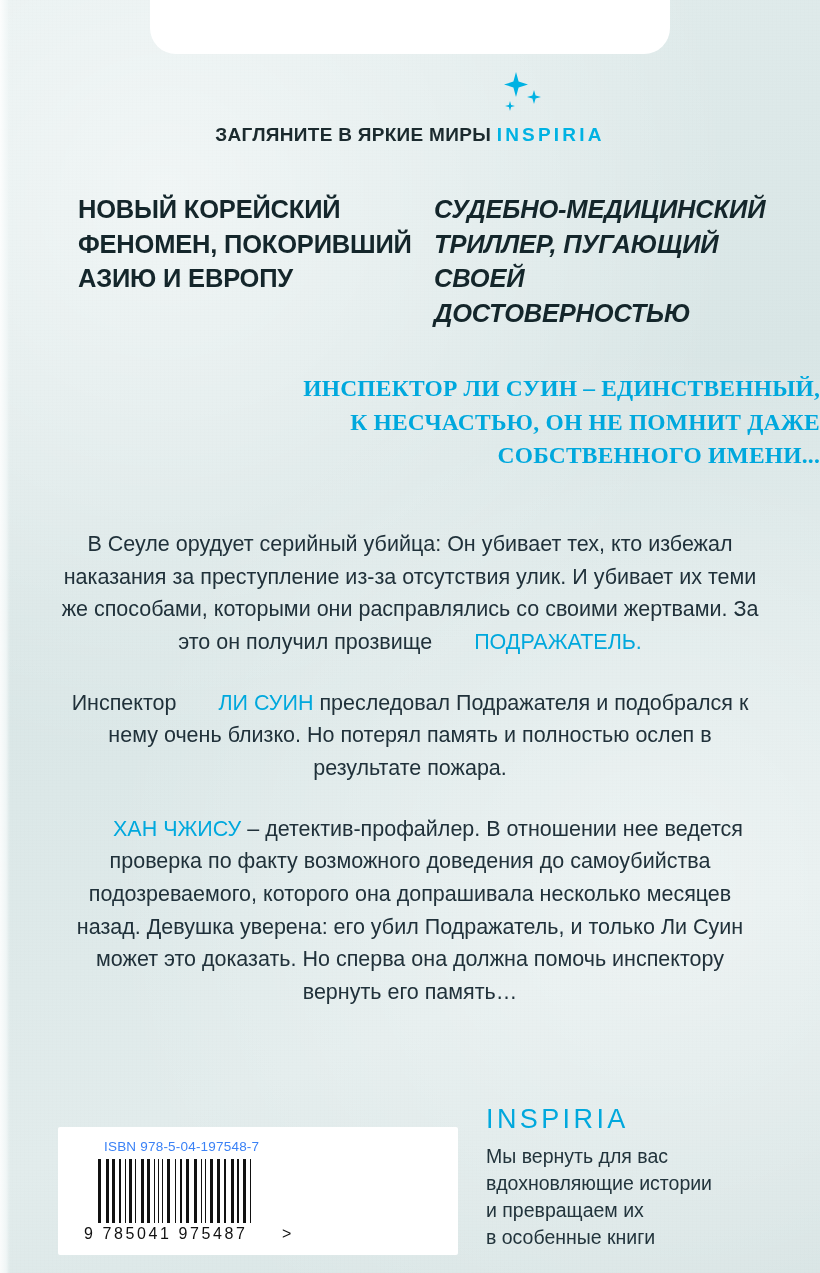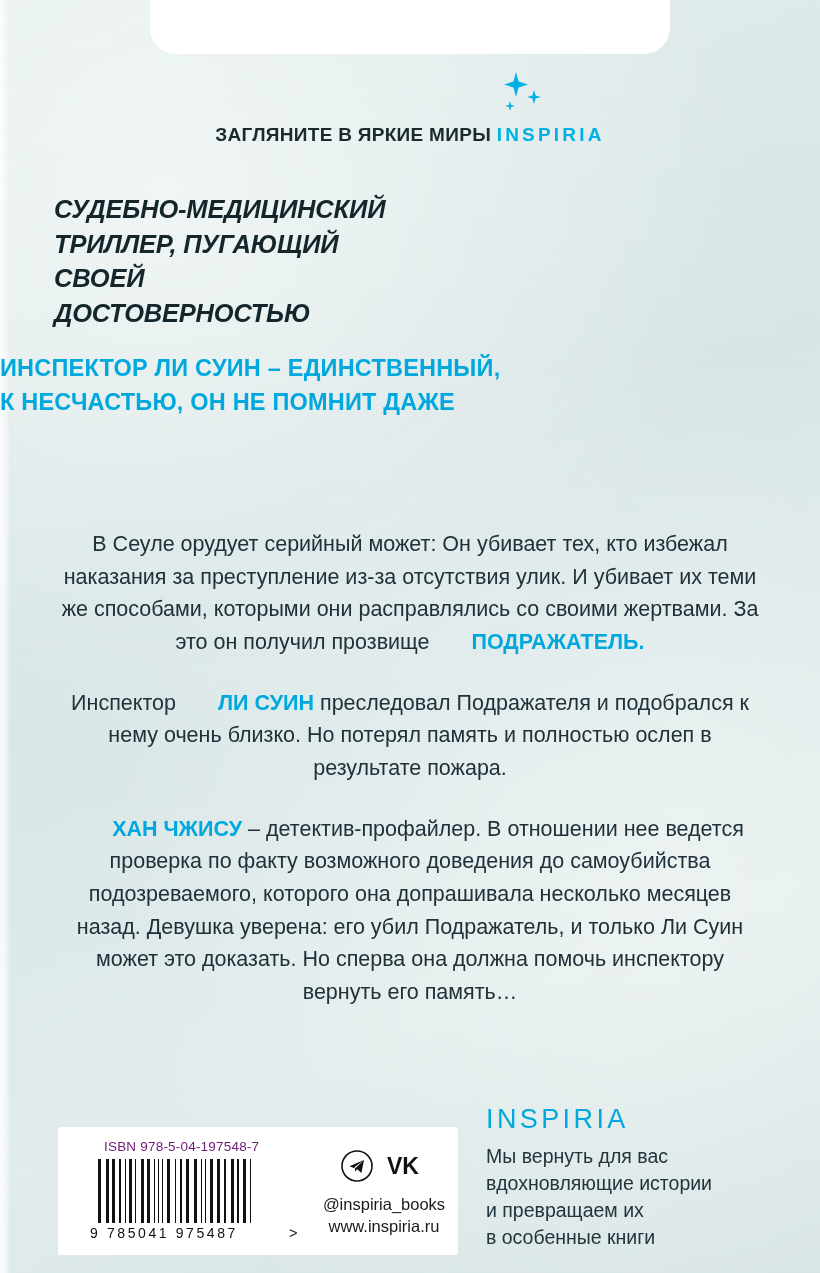--- a/index.html
+++ b/index.html
@@ -95,62 +95,63 @@
     line-height: 1.36;
     color: #14262b;
     text-transform: uppercase;
     letter-spacing: -0.2px;
   }
   .col.left { text-align: left; padding-left: 36px; }
   .col.right { text-align: left; padding-left: 12px; font-style: italic; }
 
   .hook {
     position: absolute;
-    top: 352px;
+    top: 372px;
     left: 0;
     width: 100%;
-    text-align: left;
+    text-align: right;
     color: #00a8dd;
     font-weight: bold;
     font-size: 23.5px;
     line-height: 1.43;
     letter-spacing: 0.2px;
     text-transform: uppercase;
+    font-family: Liberation Serif, serif;
   }
 
   .body {
     position: absolute;
     top: 528px;
     left: 60px;
     width: 700px;
     text-align: center;
     color: #20313a;
     font-size: 21.5px;
     line-height: 1.52;
   }
   .body p { margin: 0 0 28px 0; }
   .body p:last-child { margin-bottom: 16px; }
-  .hl { color: #00a8dd; font-weight: bold; padding-left: 36px; }
+  .hl { color: #00a8dd; font-weight: normal; padding-left: 36px; }
 
   
   .bottom-card {
     position: absolute;
     left: 58px;
     bottom: 18px;
     width: 400px;
     height: 128px;
     background: #ffffff;
     border-radius: 2px;
   }
   .isbn-text {
     position: absolute;
     left: 46px;
     top: 12px;
     font-size: 13.5px;
-    color: #701a75;
+    color: #3b82f6;
     font-family: "Liberation Sans", sans-serif;
     letter-spacing: .2px;
   }
   .barcode {
     position: absolute;
     left: 40px;
     top: 32px;
     width: 196px;
     height: 64px;
     display: flex;
@@ -160,24 +161,23 @@
     display: block;
     background: #111;
     height: 100%;
     margin-right: 1px;
   }
   .barcode-digits {
     position: absolute;
     left: 26px;
     top: 98px;
     width: 220px;
-    font-size: 14px;
+    font-size: 16px;
     color: #111;
     letter-spacing: 2.6px;
-    margin-left: 6px;
   }
   .social {
     position: absolute;
     left: 252px;
     top: 24px;
     width: 148px;
   }
   .social-icons {
     display: flex;
     gap: 14px;
@@ -230,31 +230,33 @@
       <path d="M14 31 L15.1 34.9 L19 36 L15.1 37.1 L14 41 L12.9 37.1 L9 36 L12.9 34.9 Z" fill="#00b2e3"></path>
     </svg>
   </div>
 
   <div class="brandline">
     <span>ЗАГЛЯНИТЕ В ЯРКИЕ МИРЫ</span>
     <span class="ins">INSPIRIA</span>
   </div>
 
   <div class="columns">
+    <div class="col left">НОВЫЙ КОРЕЙСКИЙ ФЕНОМЕН, ПОКОРИВШИЙ АЗИЮ И ЕВРОПУ</div>
     <div class="col right">СУДЕБНО-МЕДИЦИНСКИЙ ТРИЛЛЕР, ПУГАЮЩИЙ СВОЕЙ ДОСТОВЕРНОСТЬЮ</div>
   </div>
 
   <div class="hook">
     <div>ИНСПЕКТОР ЛИ СУИН – ЕДИНСТВЕННЫЙ,</div>
     <div>К НЕСЧАСТЬЮ, ОН НЕ ПОМНИТ ДАЖЕ</div>
+    <div>СОБСТВЕННОГО ИМЕНИ...</div>
   </div>
 
   <div class="body">
     <p>
-      <span>В Сеуле орудует серийный может: Он убивает тех, кто избежал наказания за преступление из-за отсутствия улик. И убивает их теми же способами, которыми они расправлялись со своими жертвами. За это он получил прозвище </span><span class="hl">ПОДРАЖАТЕЛЬ.</span>
+      <span>В Сеуле орудует серийный убийца: Он убивает тех, кто избежал наказания за преступление из-за отсутствия улик. И убивает их теми же способами, которыми они расправлялись со своими жертвами. За это он получил прозвище </span><span class="hl">ПОДРАЖАТЕЛЬ.</span>
     </p>
     <p>
       <span>Инспектор </span><span class="hl">ЛИ СУИН</span><span> преследовал Подражателя и подобрался к нему очень близко. Но потерял память и полностью ослеп в результате пожара.</span>
     </p>
     <p>
       <span class="hl">ХАН ЧЖИСУ</span><span> – детектив-профайлер. В отношении нее ведется проверка по факту возможного доведения до самоубийства подозреваемого, которого она допрашивала несколько месяцев назад. Девушка уверена: его убил Подражатель, и только Ли Суин может это доказать. Но сперва она должна помочь инспектору вернуть его память…</span>
     </p>
   </div>
 
   <div class="bottom-card">
@@ -310,40 +312,20 @@
         <i style="width: 2px; background: transparent;"></i>
         <i style="width: 3px;"></i>
         <i style="width: 2px; background: transparent;"></i>
         <i style="width: 1px;"></i>
         <i style="width: 3px; background: transparent;"></i>
       </div>
     <div class="barcode-digits">
       <span>9 785041 975487</span><span style="float:right;margin-right:10px;">&gt;</span>
     </div>
 
-    <div class="social">
-      <div class="social-icons">
-        <span class="tg-icon">
-          <svg width="32" height="32" viewBox="0 0 32 32">
-            <circle cx="16" cy="16" r="15" fill="none" stroke="#111" stroke-width="1.6"></circle>
-            <path d="M8.5 16.2 L23 10 L20.4 23 L16.3 19.3 L14 21.6 L14.1 18.6 Z" fill="#111"></path>
-            <path d="M14.1 18.6 L23 10 L13.4 17.2 Z" fill="#fff"></path>
-          </svg>
-        </span>
-        <span class="vk-icon">
-          <svg width="40" height="26" viewBox="0 0 40 26">
-            <text x="0" y="21" font-family="Liberation Sans, sans-serif" font-size="23" font-weight="bold" fill="#111">VK</text>
-          </svg>
-        </span>
-      </div>
-      <div class="social-lines">
-        <div>@inspiria_books</div>
-        <div>www.inspiria.ru</div>
-      </div>
-    </div>
   </div>
 
   <div class="publisher">
     <div class="logo">INSPIRIA</div>
     <div class="tag">
       <div>Мы вернуть для вас</div>
       <div>вдохновляющие истории</div>
       <div>и превращаем их</div>
       <div>в особенные книги</div>
     </div>

